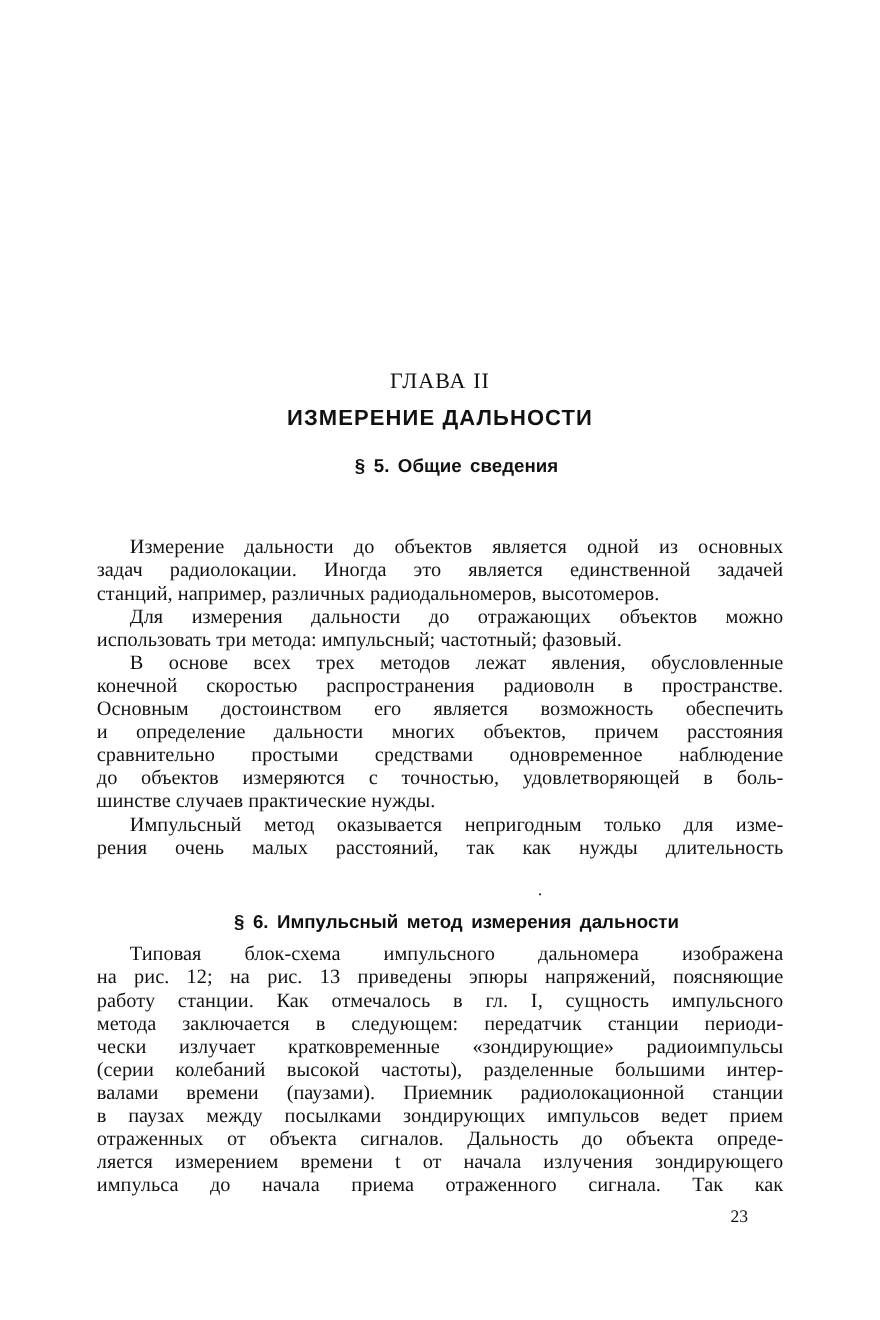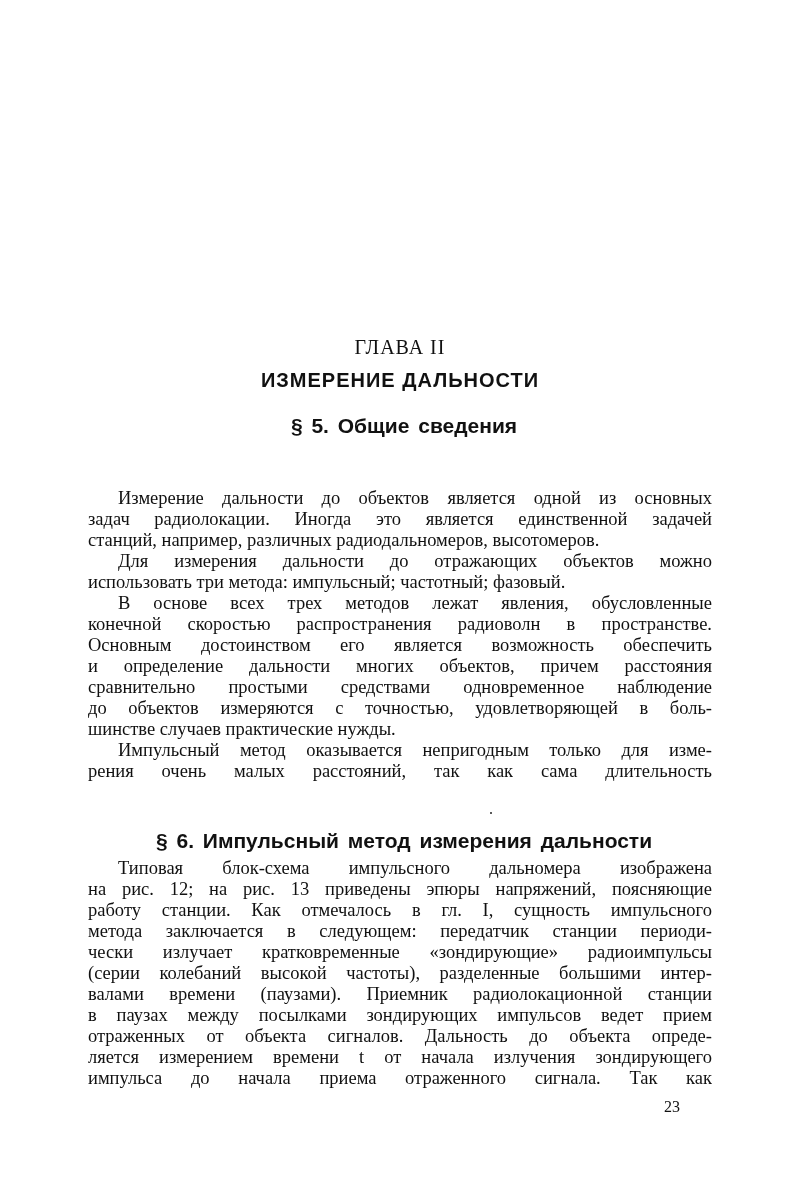--- a/index.html
+++ b/index.html
@@ -4,23 +4,23 @@
   <style>
     html, body { margin: 0; padding: 0; background: #ffffff; }
     body { width: 800px; height: 1200px; position: relative; overflow: hidden;
            font-family: "Liberation Serif", "DejaVu Serif", serif; color: #111; }
     .page { position: absolute; left: 88px; top: 0; width: 624px; }
     .chapter { position: absolute; top: 336px; left: 0; width: 624px; text-align: center;
                font-size: 20px; letter-spacing: 1px; }
     .title { position: absolute; top: 369px; left: 0; width: 624px; text-align: center;
              font-family: "Liberation Sans", "DejaVu Sans", sans-serif; font-weight: bold;
              font-size: 20px; letter-spacing: 1px; }
-    .sec { position: absolute; left: 4px; width: 624px; text-align: center;
+    .sec { position: absolute; left: 15px; width: 624px; text-align: center;
            font-family: "Liberation Sans", "DejaVu Sans", sans-serif; font-weight: bold;
-           font-size: 21px; word-spacing: 3px; }
+           font-size: 17px; word-spacing: 3px; }
     .sec5 { top: 414px; }
     .sec6 { top: 829px; }
     .block { position: absolute; left: 0; width: 624px; font-size: 18.5px; line-height: 21px; }
     .line { display: block; text-align: justify; text-align-last: justify; white-space: nowrap; }
     .line.ind { padding-left: 30px; }
     .line.end { text-align-last: left; }
     .b1 { top: 456px; margin-top: 32px; }
     .b2 { top: 858px; }
     .pagenum { position: absolute; top: 1098px; left: 664px; font-size: 16px; font-weight: normal;
                font-family: "Liberation Serif", serif; }
@@ -40,21 +40,21 @@
       <span class="line ind">Для измерения дальности до отражающих объектов можно</span>
       <span class="line end">использовать три метода: импульсный; частотный; фазовый.</span>
       <span class="line ind">В основе всех трех методов лежат явления, обусловленные</span>
       <span class="line">конечной скоростью распространения радиоволн в пространстве.</span>
       <span class="line">Основным достоинством его является возможность обеспечить</span>
       <span class="line">и определение дальности многих объектов, причем расстояния</span>
       <span class="line">сравнительно простыми средствами одновременное наблюдение</span>
       <span class="line">до объектов измеряются с точностью, удовлетворяющей в боль-</span>
       <span class="line end">шинстве случаев практические нужды.</span>
       <span class="line ind">Импульсный метод оказывается непригодным только для изме-</span>
-      <span class="line">рения очень малых расстояний, так как сама длительность</span>
+      <span class="line">рения очень малых расстояний, так как нужды длительность</span>
     </div>
   <div class="dot"></div>
   <div class="sec sec6">§ 6. Импульсный метод измерения дальности</div>
   <div class="block b2" id="s6">
       <span class="line ind">Типовая блок-схема импульсного дальномера изображена</span>
       <span class="line">на рис. 12; на рис. 13 приведены эпюры напряжений, поясняющие</span>
       <span class="line">работу станции. Как отмечалось в гл. I, сущность импульсного</span>
       <span class="line">метода заключается в следующем: передатчик станции периоди-</span>
       <span class="line">чески излучает кратковременные «зондирующие» радиоимпульсы</span>
       <span class="line">(серии колебаний высокой частоты), разделенные большими интер-</span>

